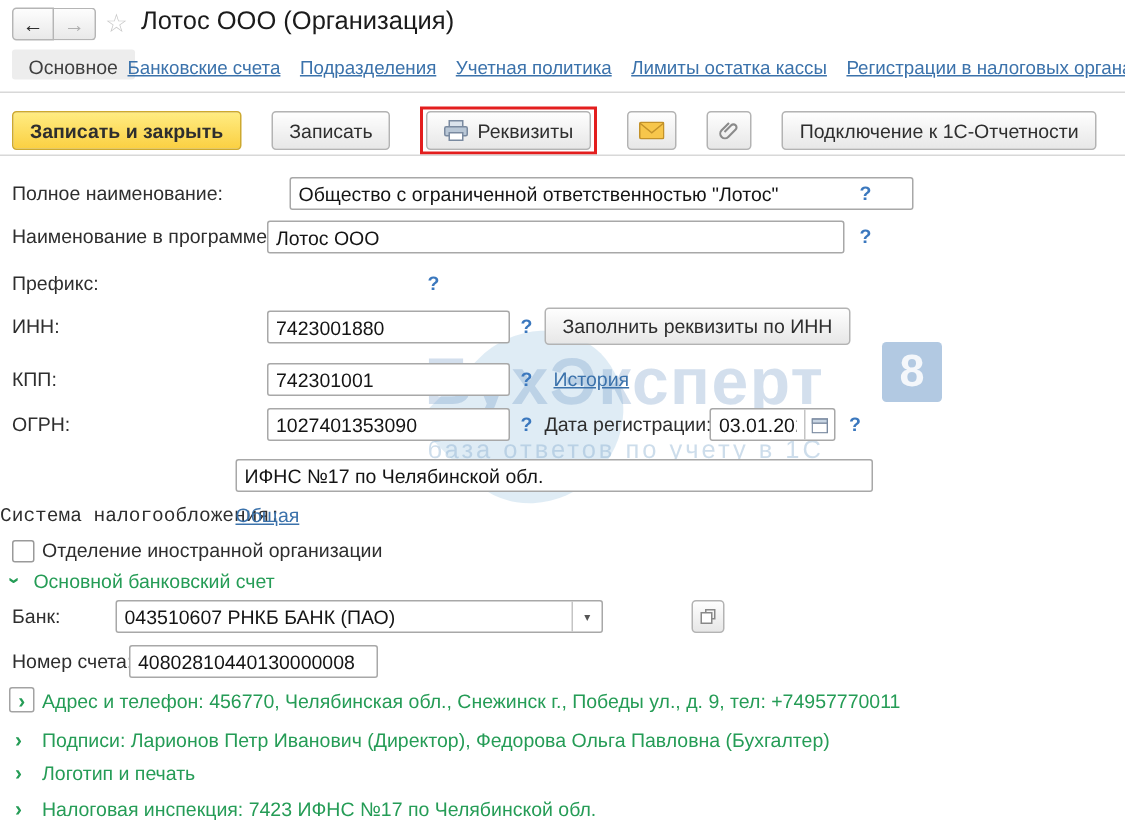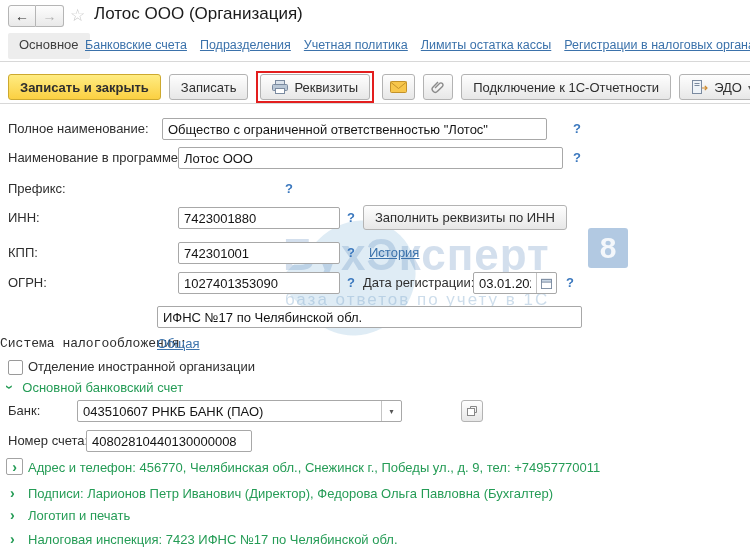--- a/index.html
+++ b/index.html
@@ -12,27 +12,27 @@
   .navbtn { width:28px; height:22px; display:flex; align-items:center; justify-content:center;
             border:1px solid #b5b5b5; background:linear-gradient(#fdfdfd,#e9e9e9); cursor:pointer;
             font-size:14px; box-sizing:border-box; }
   .navbtn.first { border-radius:3px 0 0 3px; }
   .navbtn.last  { border-radius:0 3px 3px 0; border-left:none; color:#b0b0b0; }
   .star { position:absolute; left:70px; top:5px; font-size:17px; color:#c9c9c9; cursor:pointer; }
   .title { position:absolute; left:94px; top:4px; font-size:17px; color:#1b1b1b; white-space:nowrap; }
 
   
   .tabline { position:absolute; left:0; right:0; top:61px; border-top:1px solid #d8d8d8; }
-  .tab-active { position:absolute; left:8px; top:33px; height:26px; line-height:24px; padding:0 11px;
+  .tab-active { position:absolute; left:8px; top:33px; height:20px; line-height:24px; padding:0 11px;
                 background:#ededed; color:#3f3f3f; border-radius:2px; cursor:pointer; }
   .tablinks { position:absolute; left:85px; top:38px; display:flex; gap:13px; white-space:nowrap; }
   .tablinks span { color:#3b72ab; text-decoration:underline; cursor:pointer; font-size:12.5px; }
 
   
-  .toolbar { position:absolute; left:8px; right:8px; top:71px; display:flex; align-items:center; gap:8px; }
+  .toolbar { position:absolute; left:8px; right:8px; top:71px; display:flex; align-items:center; gap:20px; }
   .toolline { position:absolute; left:0; right:0; top:103px; border-top:1px solid #d8d8d8; }
   .btn { display:inline-flex; align-items:center; gap:6px; height:26px; padding:0 11px;
          border:1px solid #b3b3b3; border-radius:3px; background:linear-gradient(#fefefe,#e7e7e7);
          color:#2e2e2e; cursor:pointer; box-sizing:border-box; white-space:nowrap;
          font-family:"Liberation Sans",sans-serif; font-size:13px; }
   .btn.yellow { background:linear-gradient(#ffec82,#fbd042); border-color:#cda92f; font-weight:bold; }
   .btn.iconbtn { padding:0 7px; }
   .redframe { display:inline-flex; border:2px solid #e31e1e; padding:1px 2px; }
   .ddmark { font-size:8px; color:#555; }
   .edo { margin-left:auto; }
@@ -138,21 +138,21 @@
         <line x1="3.5" y1="5.5" x2="8.5" y2="5.5" stroke="#7a8aa0"></line>
         <path d="M11 8 h5 m-2.2 -2.2 L16 8 l-2.2 2.2" fill="none" stroke="#cd8a2f" stroke-width="1.2"></path>
       </svg>
       <span>ЭДО</span>
       <span class="ddmark">▾</span>
     </button>
   </div>
   <div class="toolline"></div>
 
   <div class="label" style="left:8px;top:121px;">Полное наименование:</div>
-  <input class="input" style="left: 162px; top: 118px; width: 385px;" value="Общество с ограниченной ответственностью &quot;Лотос&quot;">
+  <input class="input" style="left: 193px; top: 118px; width: 416px;" value="Общество с ограниченной ответственностью &quot;Лотос&quot;">
   <div class="help" style="left:573px;top:121px;">?</div>
 
   <div class="label" style="left:8px;top:150px;">Наименование в программе:</div>
   <input class="input" style="left: 178px; top: 147px; width: 385px;" value="Лотос ООО">
   <div class="help" style="left:573px;top:150px;">?</div>
 
   <div class="label" style="left:8px;top:181px;">Префикс:</div>
   <div class="help" style="left:285px;top:181px;">?</div>
 
   <div class="label" style="left:8px;top:210px;">ИНН:</div>

